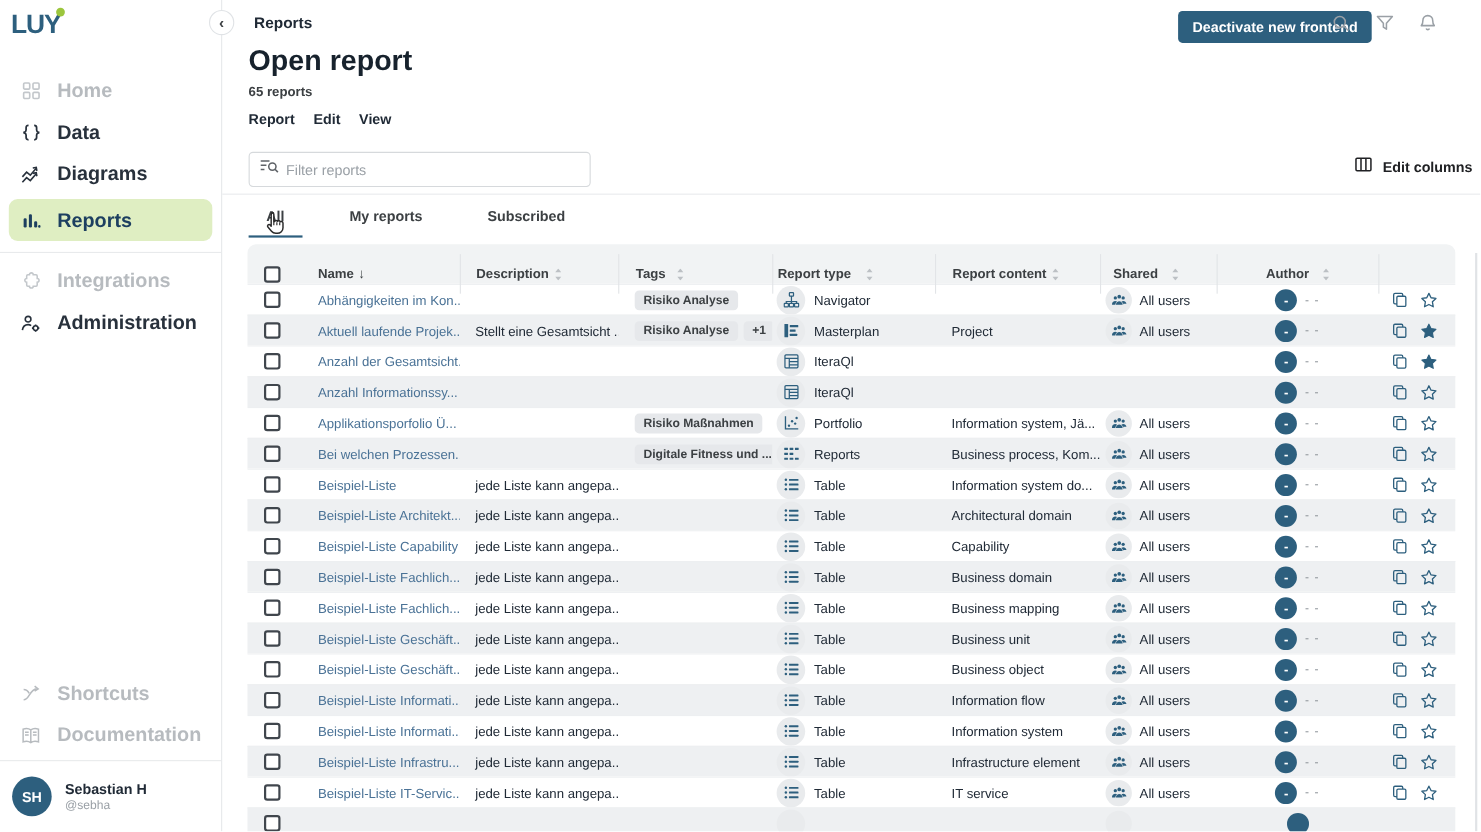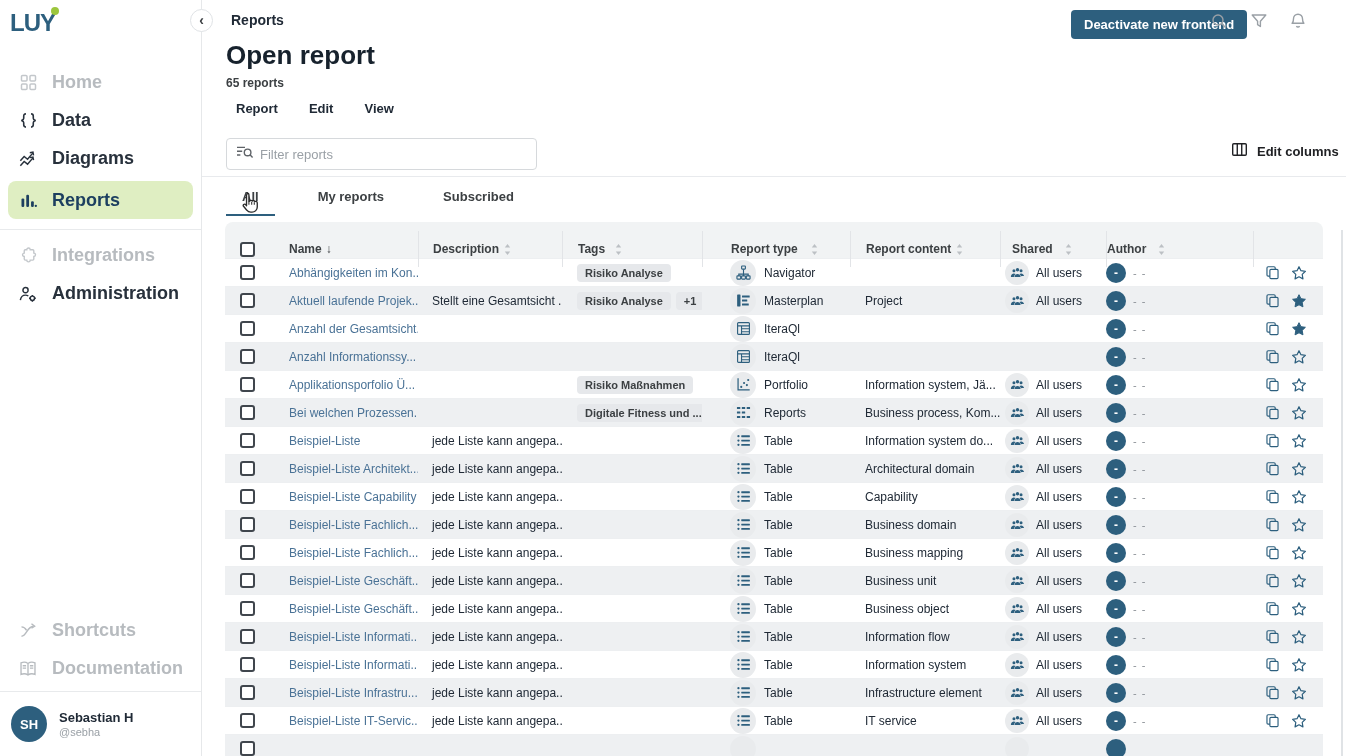--- a/index.html
+++ b/index.html
@@ -38,21 +38,21 @@
   .breadcrumb { position:absolute; left:231px; top:12px; font-size:14px; font-weight:700; color:#202a36; }
   .deactivate { position:absolute; left:1071px; top:10px; height:29px; padding:0 13px;
     background:#2d5f7e; color:#fff; font-size:13px; font-weight:700; border:none;
     border-radius:4px; display:flex; align-items:center; cursor:pointer; }
   .tico { position:absolute; top:12px; width:18px; height:18px; cursor:pointer; }
   .tico.search { left:1210px; } .tico.funnel { left:1250px; } .tico.bell { left:1289px; }
 
   
   .h1 { position:absolute; left:226px; top:40px; font-size:26px; font-weight:800; color:#17222d; }
   .count { position:absolute; left:226px; top:76px; font-size:12px; font-weight:700; color:#3c4043; }
-  .menu { position:absolute; left:236px; top:101px; display:flex; gap:31px; }
+  .menu { position:absolute; left:226px; top:101px; display:flex; gap:17px; }
   .menu span { font-size:13px; font-weight:700; color:#202a36; cursor:pointer; }
   .filter { position:absolute; left:226px; top:138px; width:311px; height:32px;
     border:1px solid #d6d9dc; border-radius:4px; display:flex; align-items:center;
     padding:0 9px; gap:6px; background:#fff; }
   .filter input { border:none; outline:none; flex:1; font-size:13px; color:#be185d;
     font-family:"Liberation Sans",sans-serif; }
   .filter input::placeholder { color:#9aa0a6; }
   .editcols { position:absolute; left:1231px; top:141px; display:flex; gap:9px;
     align-items:center; font-size:13px; font-weight:700; color:#202124; cursor:pointer; }
   .hr-main { position:absolute; left:202px; top:176px; width:1144px; height:1px; background:#e8eaed; }
@@ -72,24 +72,24 @@
   .thead .cell { height:100%; display:flex; align-items:center;margin-top:18px; }
   .thead .cell.bl { border-left:1px solid #e2e4e7; }
   .trow { display:flex; height:28px; align-items:center; font-size:12px; color:#202a36;
     background:#fff; border-top:1px solid #edeff1; cursor:pointer; }
   .trow.alt { background:#eef0f2; }
   .cell { overflow:hidden; white-space:nowrap; display:flex; align-items:center; height:100%; }
   .c-check   { width:44px;  justify-content:center; }
   .c-name    { width:149px; padding-left:20px; }
   .c-desc    { width:144px; padding-left:14px; }
   .c-tags    { width:140px; padding-left:15px; gap:5px; }
-  .c-type    { width:148px; padding-left:28px; gap:8px; }
+  .c-type    { width:148px; padding-left:4px; gap:8px; }
   .c-content { width:150px; padding-left:15px; }
   .c-shared  { width:106px; padding-left:5px;  gap:7px; }
-  .c-author  { width:147px; padding-left:0; gap:7px; }
+  .c-author  { width:147px; padding-left:0; gap:7px;justify-content:center; }
   .c-actions { width:70px;  padding-left:12px; gap:11px; }
   .cbx { width:15px; height:15px; border:2px solid #40464d; border-radius:3px; background:#fff; cursor:pointer; }
   .rlink { color:#4a7296; cursor:pointer; }
   .pill { background:#e6e8eb; border-radius:4px; padding:3px 8px; font-size:11px;
     font-weight:700; color:#3c4043; }
   .circ { border-radius:50%; background:#e9ebed; display:flex; align-items:center;
     justify-content:center; flex:0 0 auto; }
   .t-circ { width:26px; height:26px; }
   .s-circ { width:24px; height:24px; }
   .avatar-dash { width:20px; height:20px; border-radius:50%; background:#2d5f7e; color:#fff;

